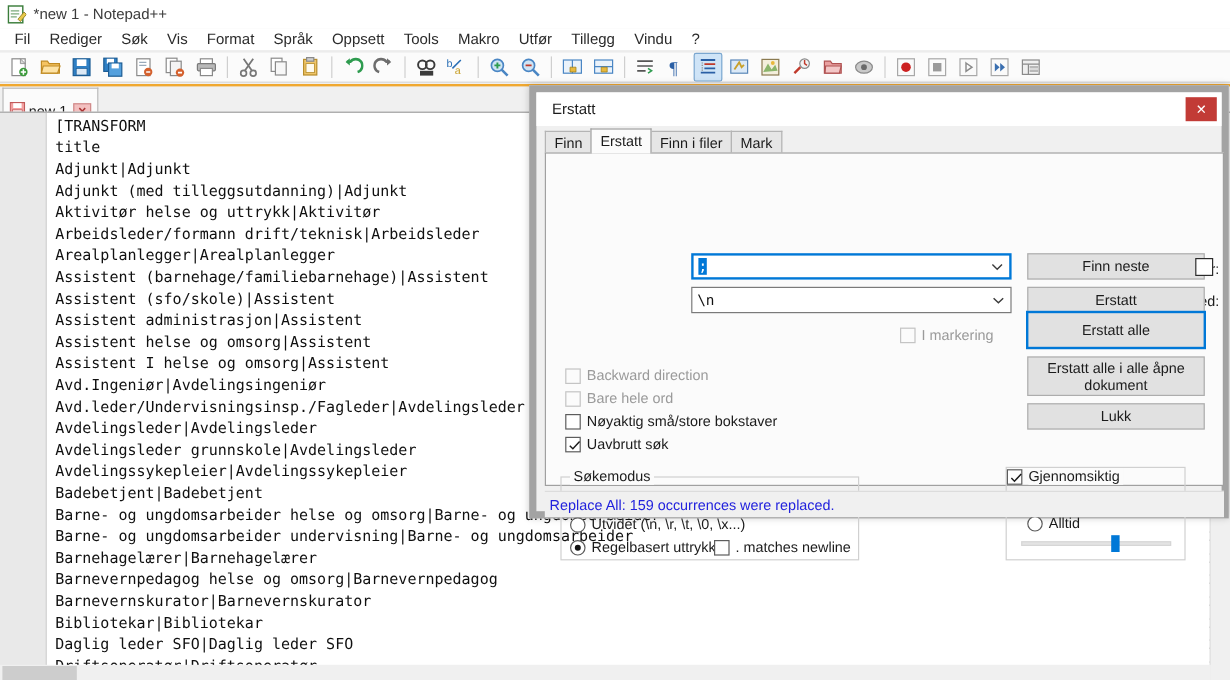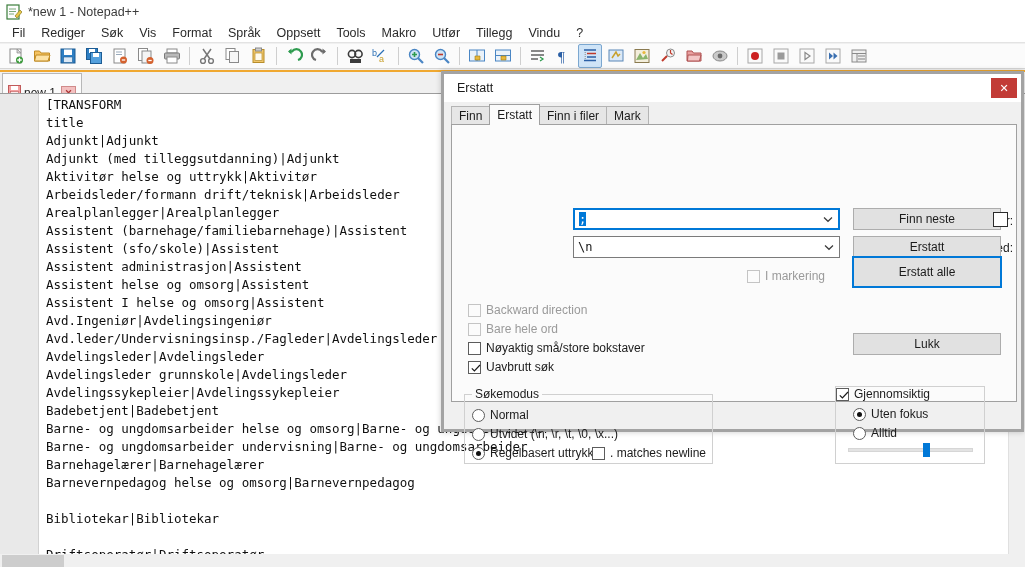--- a/index.html
+++ b/index.html
@@ -55,21 +55,21 @@
   .cl{position:absolute;left:6px;white-space:pre;
       font-family:"DejaVu Sans Mono","Liberation Mono",monospace;
       font-size:12.5px;color:#101010;line-height:18px;height:18px;}
   .vscroll{position:absolute;right:0;top:0;width:16px;height:474px;background:#f0f0f0;border-left:1px solid #e0e0e0;}
   .vthumb{position:absolute;right:1px;top:2px;width:14px;height:26px;background:#cdcdcd;}
   .hscroll{position:absolute;left:0;bottom:0;height:14px;width:1009px;background:#f0f0f0;}
   .hthumb{position:absolute;left:2px;bottom:1px;height:12px;width:62px;background:#cdcdcd;}
 
   
   .dialog{position:absolute;left:441px;top:71px;width:583px;height:361px;
-          background:#f0f0f0;border:3px solid #a3a3a3;box-sizing:border-box;
+          background:#f0f0f0;border:6px solid #a3a3a3;box-sizing:border-box;
           box-shadow:0 0 6px rgba(0,0,0,.20);}
   .dlg-title{position:absolute;left:0;top:0;width:100%;height:28px;background:#ffffff;
              display:flex;align-items:center;box-sizing:border-box;padding-left:13px;}
   .dlg-title .t{font-size:12.5px;color:#1b1b1b;}
   .dlg-close{position:absolute;right:4px;top:4px;width:26px;height:20px;background:#c23b36;
              color:#fff;font-size:11px;display:flex;align-items:center;justify-content:center;}
 
   .tabs{position:absolute;left:7px;top:30px;height:21px;display:flex;align-items:flex-end;}
   .tab{height:19px;background:#e6e6e6;border:1px solid #b4b4b4;border-bottom:none;
        display:flex;align-items:center;padding:0 7px;box-sizing:border-box;
@@ -436,21 +436,23 @@
         <div class="cl" style="top: 218px;">Avd.Ingeniør|Avdelingsingeniør</div>
         <div class="cl" style="top: 236px;">Avd.leder/Undervisningsinsp./Fagleder|Avdelingsleder</div>
         <div class="cl" style="top: 254px;">Avdelingsleder|Avdelingsleder</div>
         <div class="cl" style="top: 272px;">Avdelingsleder grunnskole|Avdelingsleder</div>
         <div class="cl" style="top: 290px;">Avdelingssykepleier|Avdelingssykepleier</div>
         <div class="cl" style="top: 308px;">Badebetjent|Badebetjent</div>
         <div class="cl" style="top: 326px;">Barne- og ungdomsarbeider helse og omsorg|Barne- og ungdomsarbeider</div>
         <div class="cl" style="top: 344px;">Barne- og ungdomsarbeider undervisning|Barne- og ungdomsarbeider</div>
         <div class="cl" style="top: 362px;">Barnehagelærer|Barnehagelærer</div>
         <div class="cl" style="top: 380px;">Barnevernpedagog helse og omsorg|Barnevernpedagog</div>
+        <div class="cl" style="top: 398px;">Barnevernskurator|Barnevernskurator</div>
         <div class="cl" style="top: 416px;">Bibliotekar|Bibliotekar</div>
+        <div class="cl" style="top: 434px;">Daglig leder SFO|Daglig leder SFO</div>
         <div class="cl" style="top: 452px;">Driftsoperatør|Driftsoperatør</div>
         <div class="cl" style="top: 470px;">Ergoterapeut helse og omsorg|Ergoterapeut</div>
       </div>
     <div class="vscroll">
       <div class="vthumb"></div>
     </div>
     <div class="hscroll">
       <div class="hthumb"></div>
     </div>
   </div>
@@ -536,20 +538,21 @@
       <span>Regelbasert uttrykk</span>
     </div>
     <div class="cb" style="left:148px;top:372px;">
       <span class="box"></span>
       <span>. matches newline</span>
     </div>
 
     <div class="btn" style="left:409px;top:134px;width:148px;height:22px;">Finn neste</div>
     <div class="btn" style="left:409px;top:162px;width:148px;height:22px;">Erstatt</div>
     <div class="btn default" style="left:408px;top:182px;width:150px;height:32px;">Erstatt alle</div>
+    <div class="btn" style="left:409px;top:220px;width:148px;height:33px;padding:0 6px;">Erstatt alle i alle åpne dokument</div>
     <div class="btn" style="left:409px;top:259px;width:148px;height:22px;">Lukk</div>
 
     <div class="cb" style="left:549px;top:138px;">
       <span class="box" style="width:15px;height:15px;border-color:#2b2b2b;"></span>
     </div>
 
     <div class="grp" style="left:391px;top:312px;width:150px;height:78px;"></div>
     <div class="cb" style="left:392px;top:313px;">
       <span class="box">
         <span class="chk">
@@ -568,15 +571,16 @@
     </div>
     <div class="rb" style="left:409px;top:352px;">
       <span class="circ"></span>
       <span>Alltid</span>
     </div>
     <div class="slider" style="left:404px;top:369px;width:125px;">
       <div class="track"></div>
       <div class="thumb" id="slider-thumb" style="left: calc(62% - 3px);"></div>
     </div>
 
+    <div class="status">Replace All: 159 occurrences were replaced.</div>
   </div>
 
 </div>
 
 </body></html>

